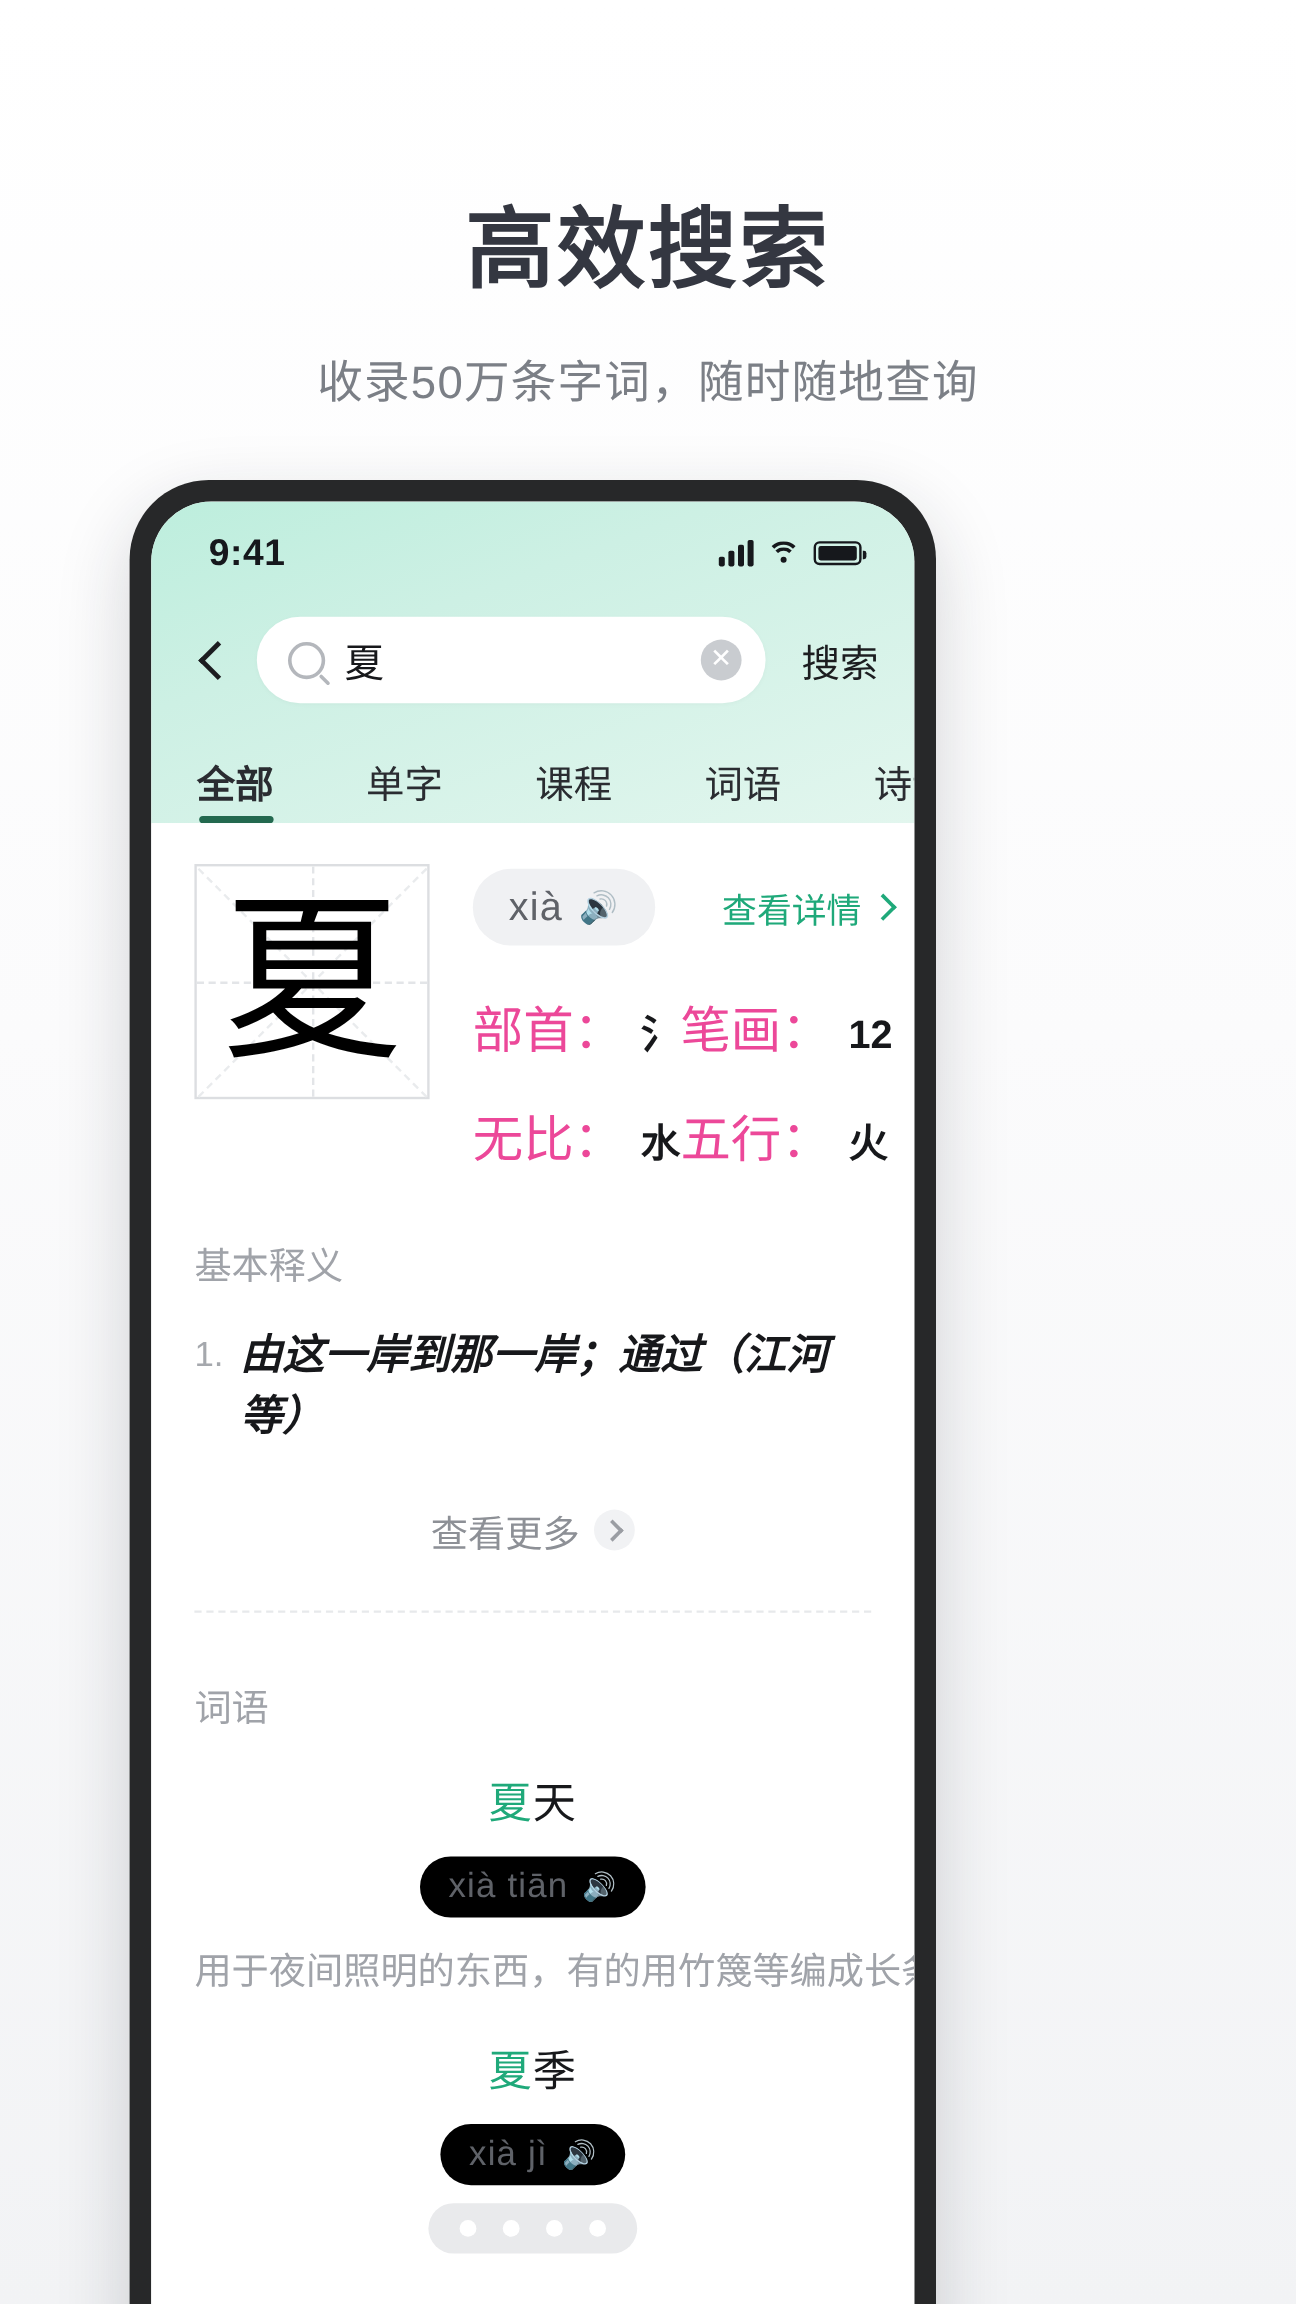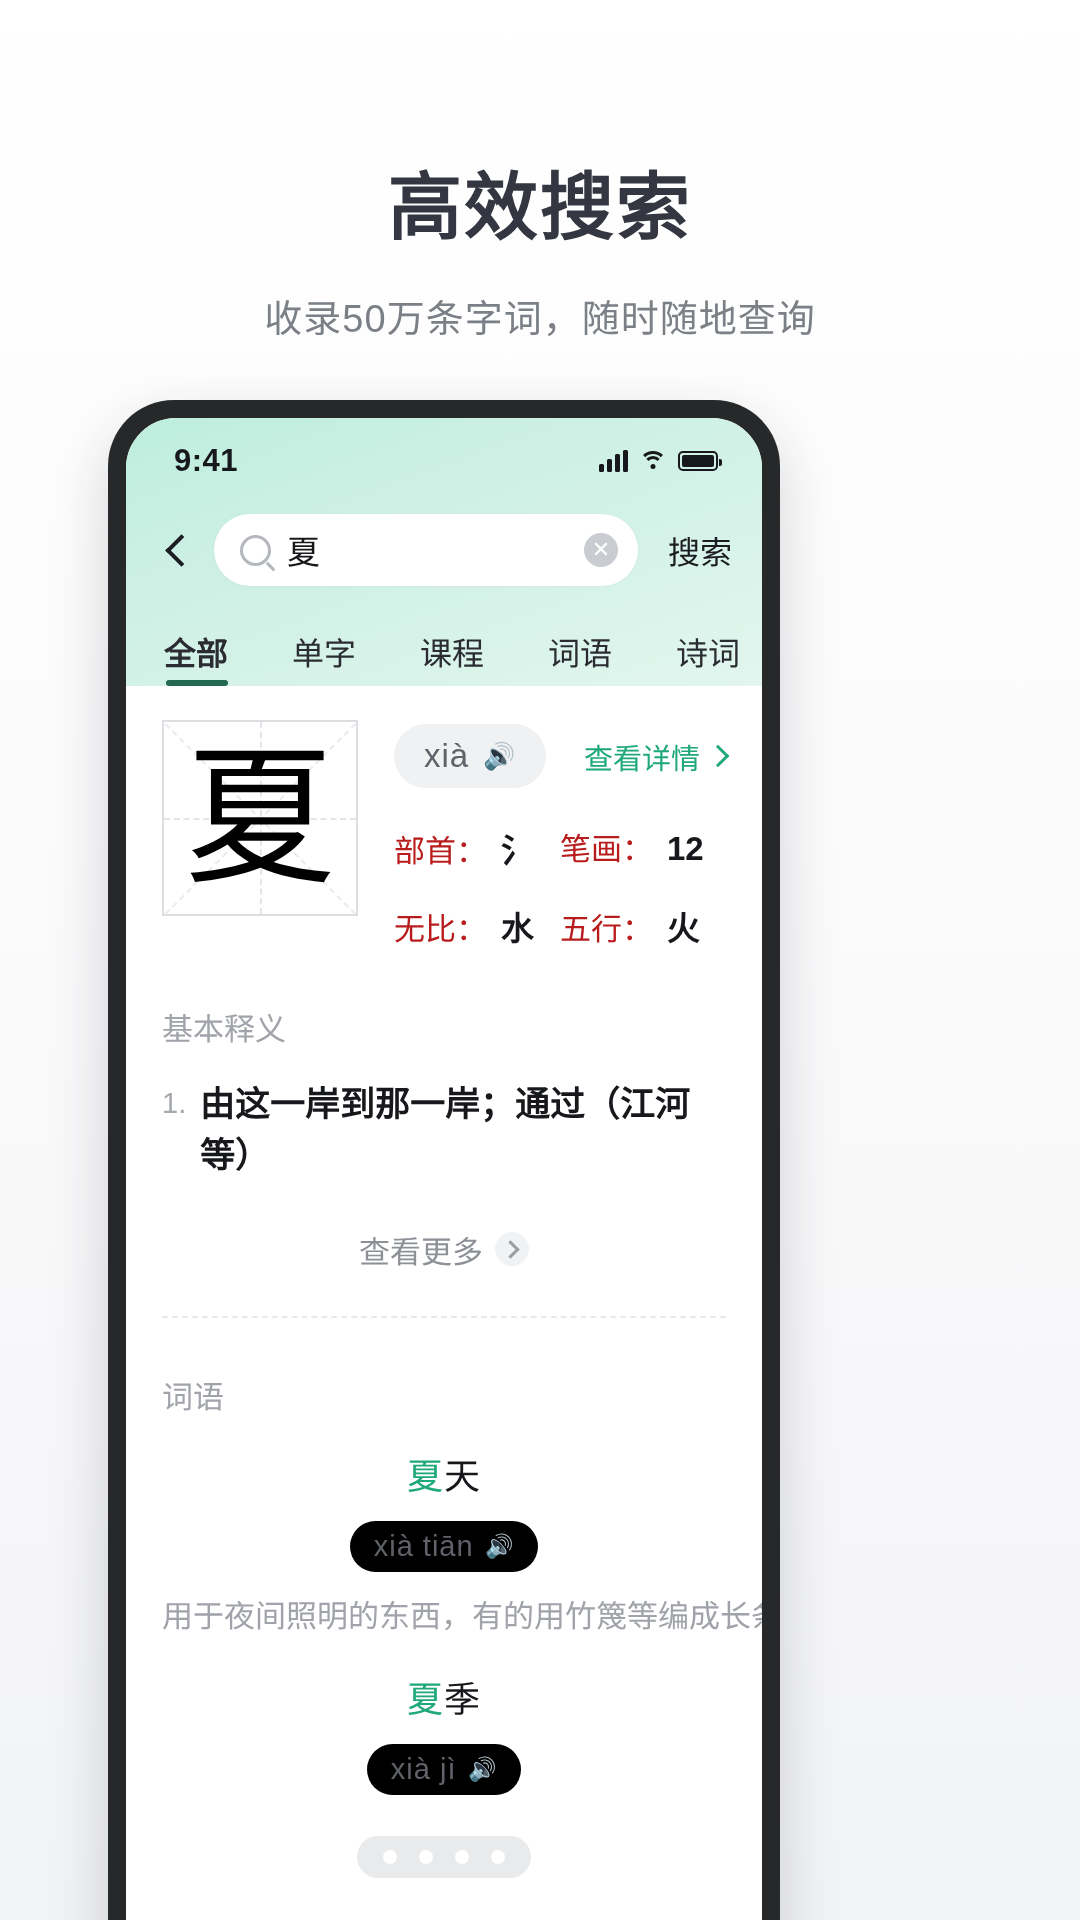--- a/index.html
+++ b/index.html
@@ -172,21 +172,21 @@
     flex: none;
   }
 
   
   .tabs {
     display: flex;
     align-items: flex-end;
     padding: 0 38px;
     height: 74px;
     overflow: hidden;
-    gap: 0;
+    gap: 13px;
   }
   .tab {
     font-size: 32px;
     color: #2a2c31;
     white-space: nowrap;
     padding-bottom: 12px;
     margin-right: 64px;
     position: relative;
     flex: none;
   }
@@ -271,38 +271,38 @@
     transform: rotate(45deg);
   }
 
   .meta-grid {
     margin-top: 36px;
     display: grid;
     grid-template-columns: 1fr 1fr;
     row-gap: 30px;
   }
   .meta-item { display: flex; align-items: baseline; gap: 14px; }
-  .meta-label { font-size: 31px; color: #b91c1c; white-space: nowrap; }
+  .meta-label { font-size: 42px; color: #ec4899; white-space: nowrap; }
   .meta-value { font-size: 33px; color: #17181b; font-weight: 600; }
 
   .section-title {
     font-size: 31px;
     color: #a0a3a9;
     padding: 54px 36px 0 36px;
   }
 
   .def-row {
     display: flex;
     padding: 30px 40px 0 36px;
     gap: 14px;
   }
   .def-num { font-size: 29px; color: #a5a8ad; padding-top: 8px; }
   .def-body { flex: 1; }
   .def-head {
-    font-size: 35px; font-weight: 700; color: #17181b; line-height: 1.45;
+    font-size: 35px; font-weight: 700; color: #17181b; line-height: 1.45; font-style: italic;
   }
   .def-detail {
     margin-top: 12px;
     font-size: 33px; color: #8d9096; line-height: 1.55;
   }
 
   .more-row {
     display: flex; align-items: center; justify-content: center;
     gap: 12px; padding: 46px 0 0 0;
   }

